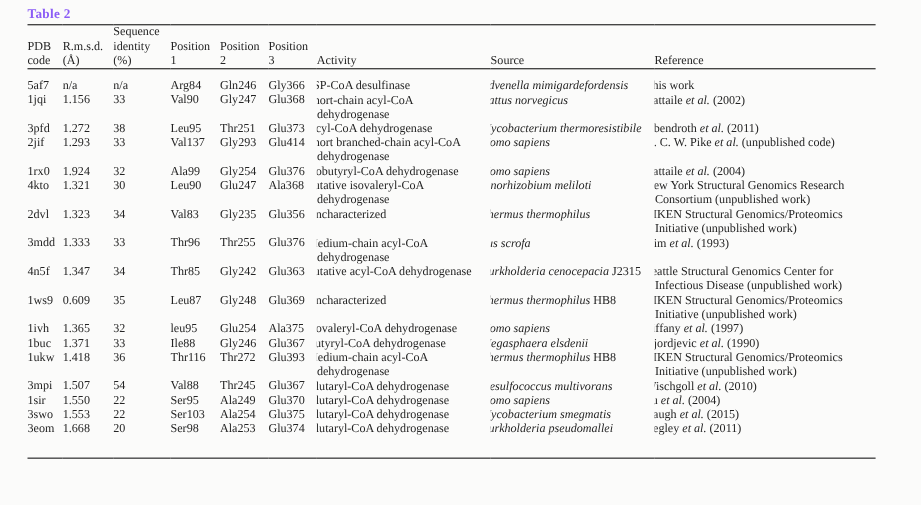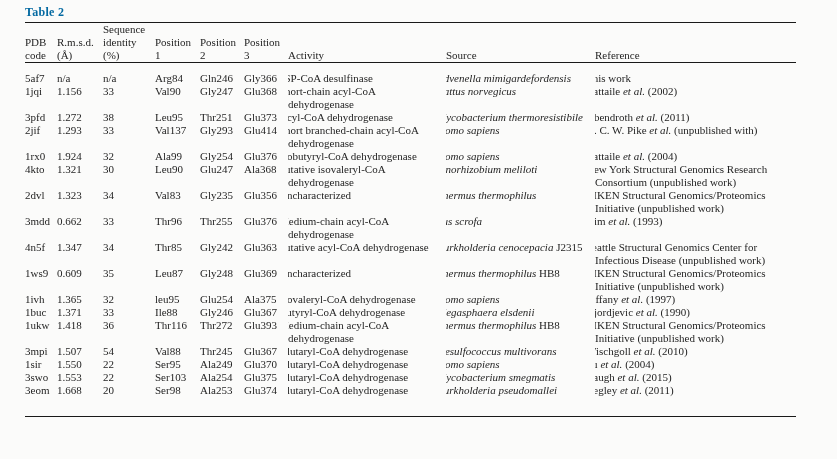--- a/index.html
+++ b/index.html
@@ -13,21 +13,21 @@
     position: relative;
     width: 837px;
     height: 459px;
     background: #fbfbfa;
     overflow: hidden;
   }
   .table-label {
     margin: 5px 0 2px 25px;
     font-size: 12px;
     font-weight: bold;
-    color: #0369a1;
+    color: #8b5cf6;
     letter-spacing: 0.3px;
   }
   .table-caption {
     margin: 0 0 7px 25px;
     font-size: 11.5px;
     color: #222;
     white-space: nowrap;
   }
   .table-caption sub {
     font-size: 8px;
@@ -159,21 +159,21 @@
         </tr>
         <tr>
           <td class="col-pdb">2jif</td>
           <td class="col-rmsd">1.293</td>
           <td class="col-seqid">33</td>
           <td class="col-pos1">Val137</td>
           <td class="col-pos2">Gly293</td>
           <td class="col-pos3">Glu414</td>
           <td class="col-activity">Short branched-chain acyl-CoA dehydrogenase</td>
           <td class="col-source"><i>Homo sapiens</i></td>
-          <td class="col-reference"><span>A. C. W. Pike </span><i>et al.</i><span> (unpublished with)</span></td>
+          <td class="col-reference"><span>A. C. W. Pike </span><i>et al.</i><span> (unpublished code)</span></td>
         </tr>
         <tr>
           <td class="col-pdb">1rx0</td>
           <td class="col-rmsd">1.924</td>
           <td class="col-seqid">32</td>
           <td class="col-pos1">Ala99</td>
           <td class="col-pos2">Gly254</td>
           <td class="col-pos3">Glu376</td>
           <td class="col-activity">Isobutyryl-CoA dehydrogenase</td>
           <td class="col-source"><i>Homo sapiens</i></td>
@@ -196,21 +196,21 @@
           <td class="col-seqid">34</td>
           <td class="col-pos1">Val83</td>
           <td class="col-pos2">Gly235</td>
           <td class="col-pos3">Glu356</td>
           <td class="col-activity">Uncharacterized</td>
           <td class="col-source"><i>Thermus thermophilus</i></td>
           <td class="col-reference"><span>RIKEN Structural Genomics/Proteomics Initiative (unpublished work)</span></td>
         </tr>
         <tr>
           <td class="col-pdb">3mdd</td>
-          <td class="col-rmsd">0.662</td>
+          <td class="col-rmsd">1.333</td>
           <td class="col-seqid">33</td>
           <td class="col-pos1">Thr96</td>
           <td class="col-pos2">Thr255</td>
           <td class="col-pos3">Glu376</td>
           <td class="col-activity">Medium-chain acyl-CoA dehydrogenase</td>
           <td class="col-source"><i>Sus scrofa</i></td>
           <td class="col-reference"><span>Kim </span><i>et al.</i><span> (1993)</span></td>
         </tr>
         <tr>
           <td class="col-pdb">4n5f</td>

